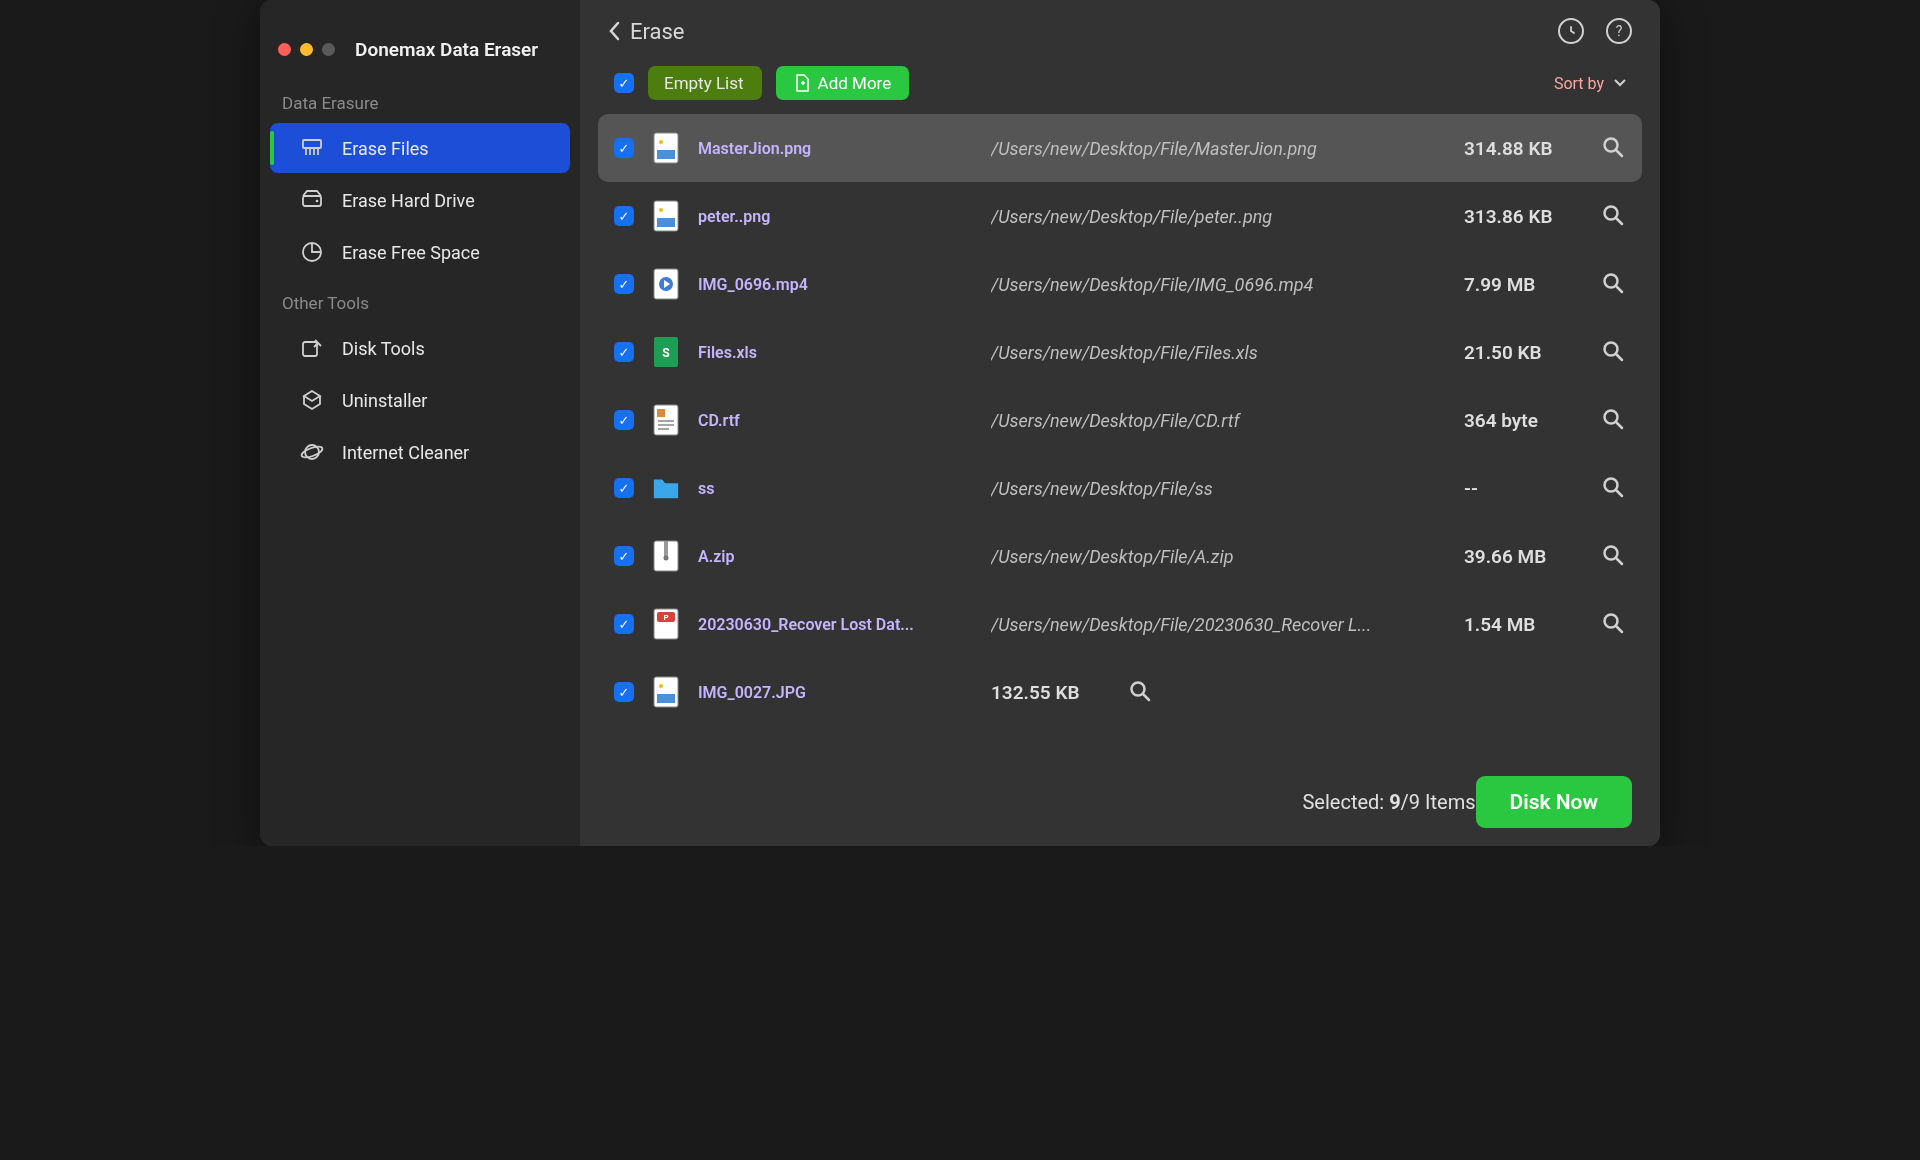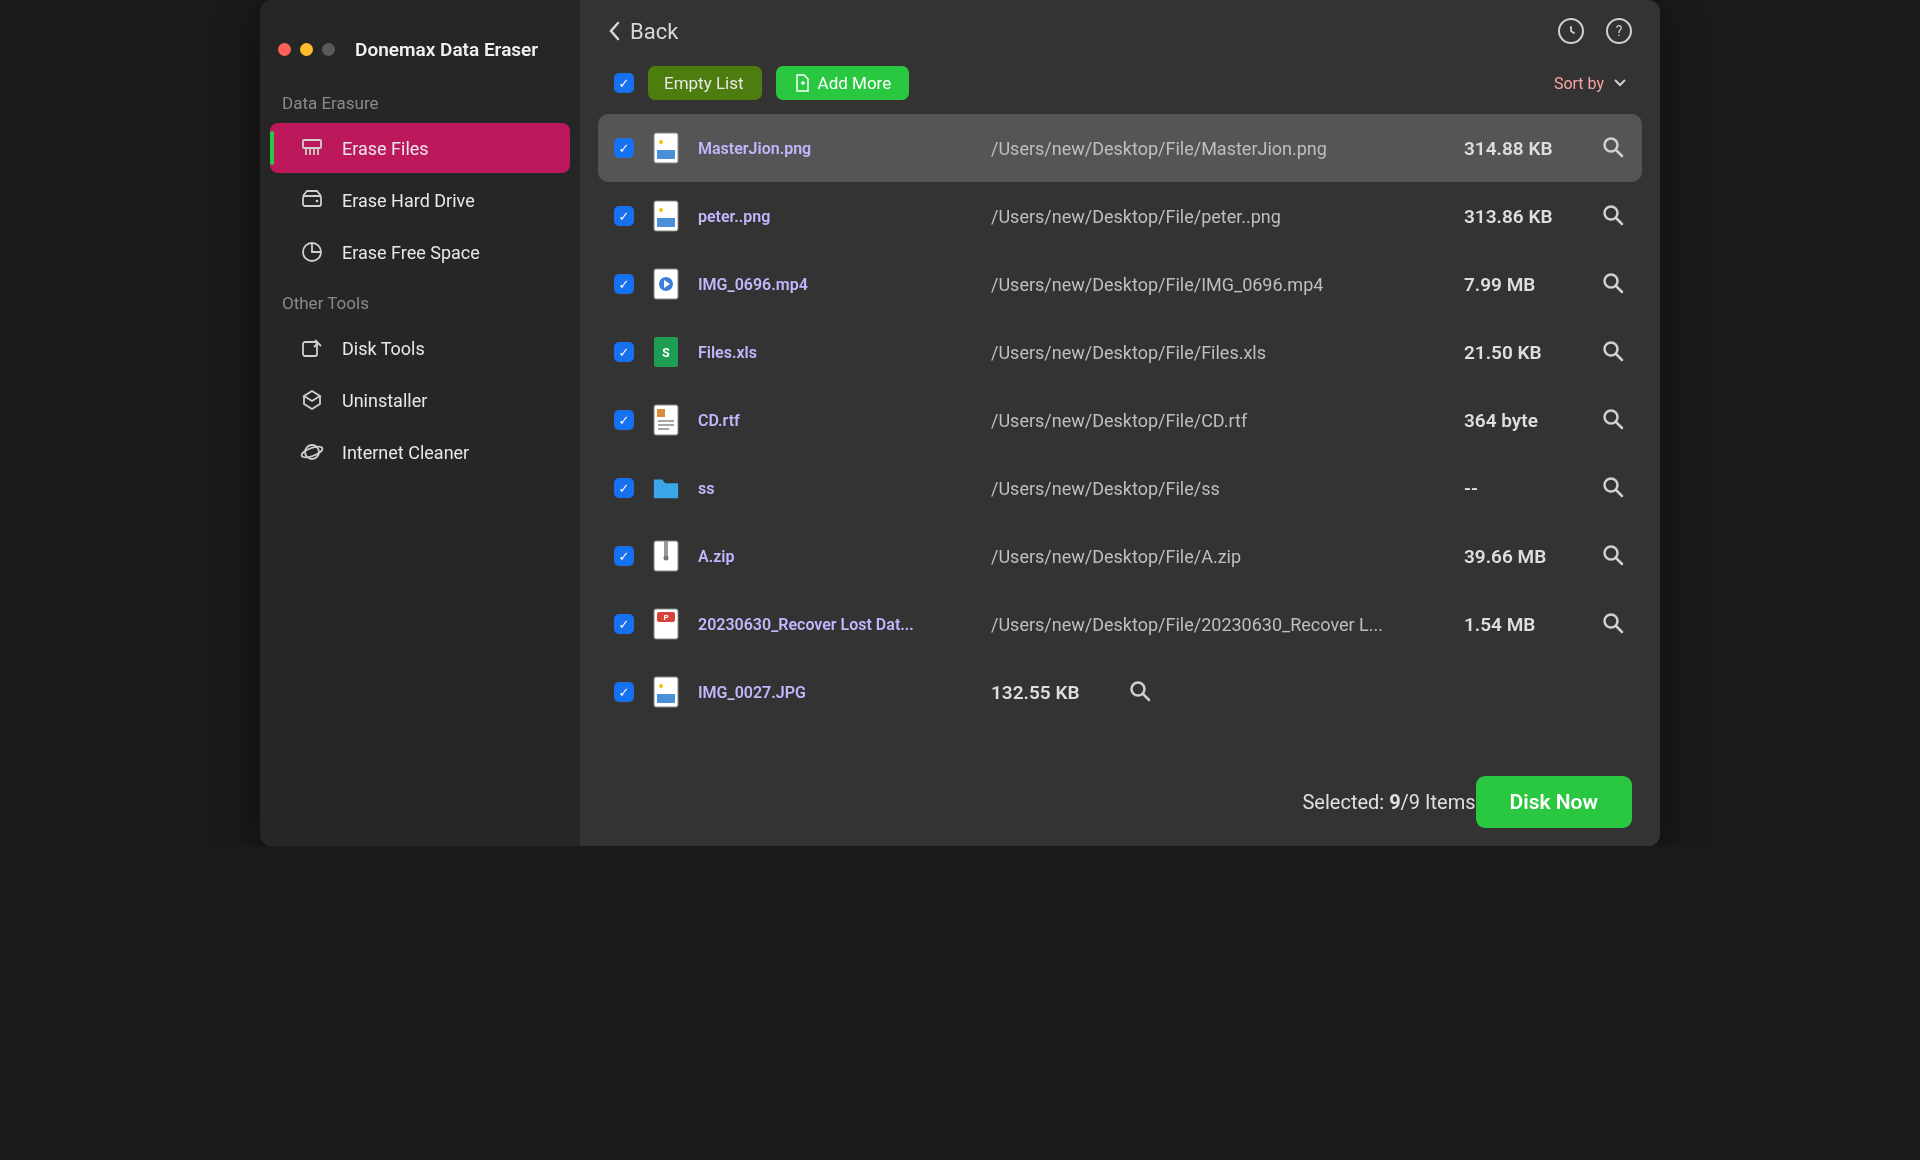--- a/index.html
+++ b/index.html
@@ -6,40 +6,40 @@
 body { background:#1a1a1a; display:flex; justify-content:center; align-items:flex-start; padding:0; }
 .window { width:1400px; height:846px; background:#2e2e2e; border-radius:12px; overflow:hidden; display:flex; box-shadow:0 10px 40px rgba(0,0,0,.5);}
 .sidebar { width:320px; background:#262626; display:flex; flex-direction:column; padding-top:24px;}
 .titlebar { display:flex; align-items:center; padding:14px 18px 18px;}
 .traffic { display:flex; gap:9px; margin-right:20px;}
 .light { width:13px; height:13px; border-radius:50%;}
 .light.red{background:#ff5f57;} .light.yellow{background:#febc2e;} .light.gray{background:#5a5a5a;}
 .app-title{color:#f0f0f0;font-size:19px;font-weight:600;}
 .section-label{color:#8a8a8a;font-size:17px;padding:14px 22px 8px;font-weight:400;}
 .nav-item{display:flex;align-items:center;gap:18px;padding:13px 22px 13px 30px;color:#e8e8e8;font-size:18px;cursor:pointer;border-radius:8px;margin:2px 10px;}
-.nav-item.active{background:#be185d;position:relative;}
+.nav-item.active{background:#1d4ed8;position:relative;}
 .nav-item.active::before{content:"";position:absolute;left:0;top:8px;bottom:8px;width:4px;background:#29c840;border-radius:2px;}
 .nav-icon{width:24px;height:24px;display:flex;align-items:center;justify-content:center;color:#cfcfcf;flex-shrink:0;}
 .main{flex:1;background:#333333;display:flex;flex-direction:column;position:relative;}
 .topbar{display:flex;align-items:center;justify-content:space-between;padding:18px 28px;}
 .back{display:flex;align-items:center;gap:10px;color:#d8d8d8;font-size:22px;cursor:pointer;}
 .top-icons{display:flex;gap:22px;}
 .circle-icon{width:26px;height:26px;border:2px solid #d0d0d0;border-radius:50%;display:flex;align-items:center;justify-content:center;color:#d0d0d0;font-size:14px;cursor:pointer;}
 .toolbar{display:flex;align-items:center;padding:4px 34px 14px 34px;gap:14px;}
 .chk{width:20px;height:20px;background:#1670f0;border-radius:5px;display:flex;align-items:center;justify-content:center;color:#fff;font-size:13px;cursor:pointer;flex-shrink:0;}
 .pill{padding:7px 18px;border-radius:7px;font-size:17px;cursor:pointer;border:none;}
 .pill.gray{background:#4d7c0f;color:#e8e8e8;padding-left:16px;}
 .pill.green{background:#29c840;color:#fff;display:flex;align-items:center;gap:8px;}
 .sortby{margin-left:auto;color:#fca5a5;font-size:16px;display:flex;align-items:center;gap:10px;cursor:pointer;}
 .list{flex:1;overflow-y:auto;padding:0 18px 90px 18px;}
 .row{display:flex;align-items:center;padding:17px 16px;border-radius:10px;gap:18px;margin-bottom:0px;}
 .row.selected{background:#555555;}
 .ficon{width:28px;height:34px;display:flex;align-items:center;justify-content:center;flex-shrink:0;}
 .fname{color:#c4b5fd;font-size:16px;font-weight:600;width:275px;white-space:nowrap;overflow:hidden;text-overflow:ellipsis;}
-.fpath{color:#bfbfbf;font-size:18px;flex:1;white-space:nowrap;overflow:hidden;text-overflow:ellipsis;}
+.fpath{color:#bfbfbf;font-size:18px;flex:1;white-space:nowrap;overflow:hidden;text-overflow:ellipsis;font-style:italic;}
 .fsize{color:#dedede;font-size:19px;font-weight:600;width:120px;text-align:left;}
 .mag{width:24px;height:24px;color:#d0d0d0;cursor:pointer;flex-shrink:0;}
 .footer{position:absolute;bottom:0;left:0;right:0;display:flex;align-items:center;justify-content:flex-end;padding:18px 28px;background:#333333;}
 .sel-text{color:#e0e0e0;font-size:20px;}
 .sel-text b{font-weight:700;}
 .erase-btn{background:#29c840;color:#fff;border:none;border-radius:9px;padding:14px 34px;font-size:21px;font-weight:600;cursor:pointer;}
 svg{display:block;}
 </style>
 </head>
 <body>
@@ -117,21 +117,21 @@
         </div>
       </div>
   </div>
 
   <div class="main">
     <div class="topbar">
       <div class="back">
         <svg width="12" height="20" viewBox="0 0 12 20">
             <path d="M10 2 L3 10 L10 18" stroke="#d8d8d8" stroke-width="2.5" fill="none" stroke-linecap="round"></path>
           </svg>
-        <span>Back</span>
+        <span>Erase</span>
       </div>
       <div class="top-icons">
         <div class="circle-icon">
           <svg width="14" height="14" viewBox="0 0 14 14">
               <path d="M7 3 V7 L10 9" stroke="#d0d0d0" stroke-width="1.8" fill="none" stroke-linecap="round"></path>
             </svg>
         </div>
         <div class="circle-icon">?</div>
       </div>
     </div>

